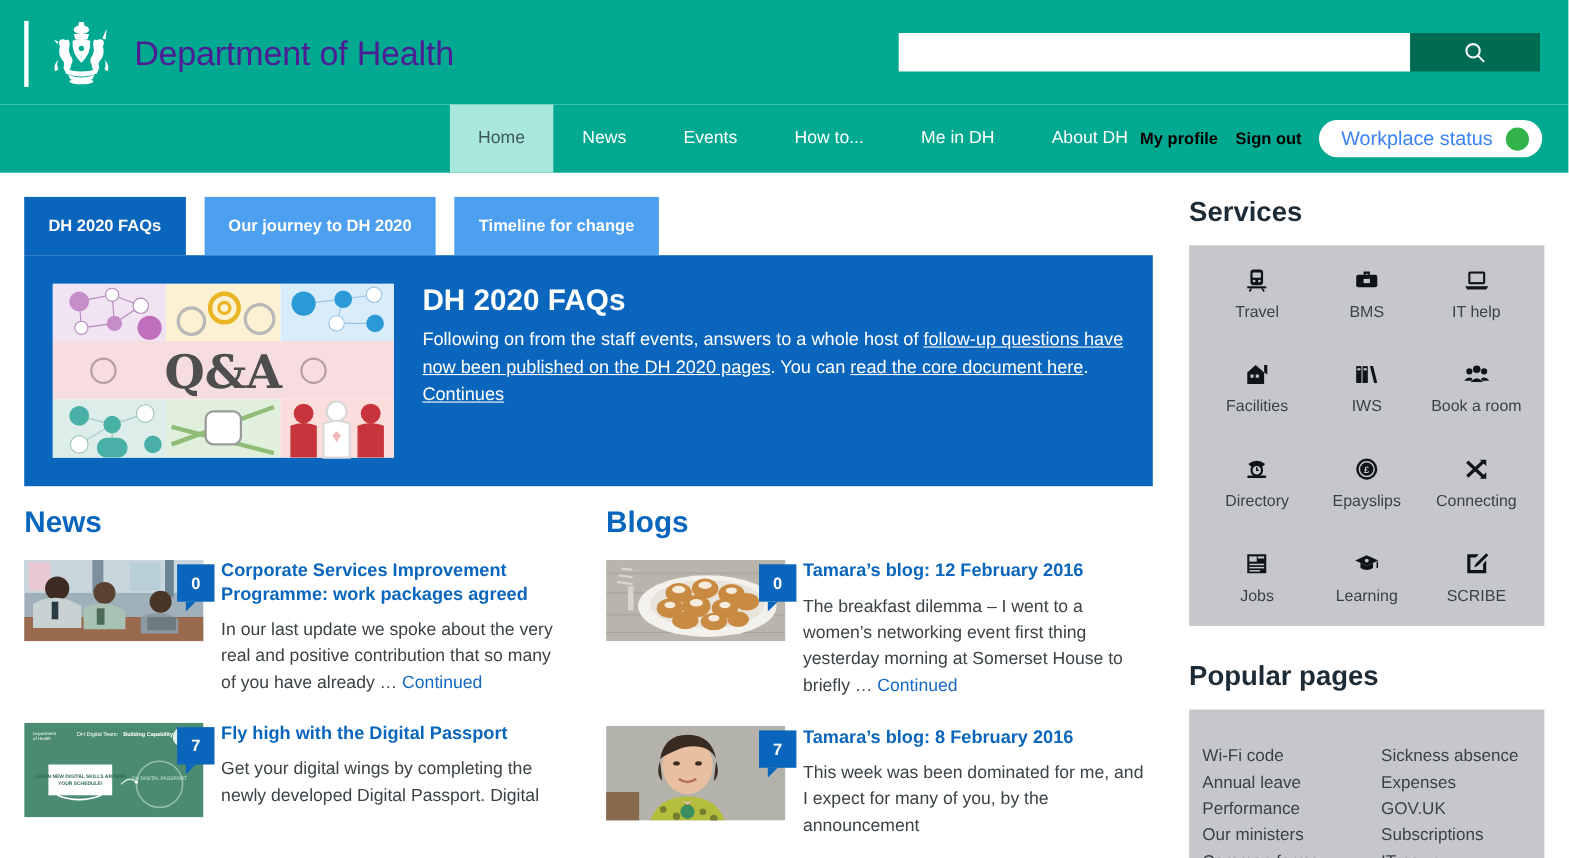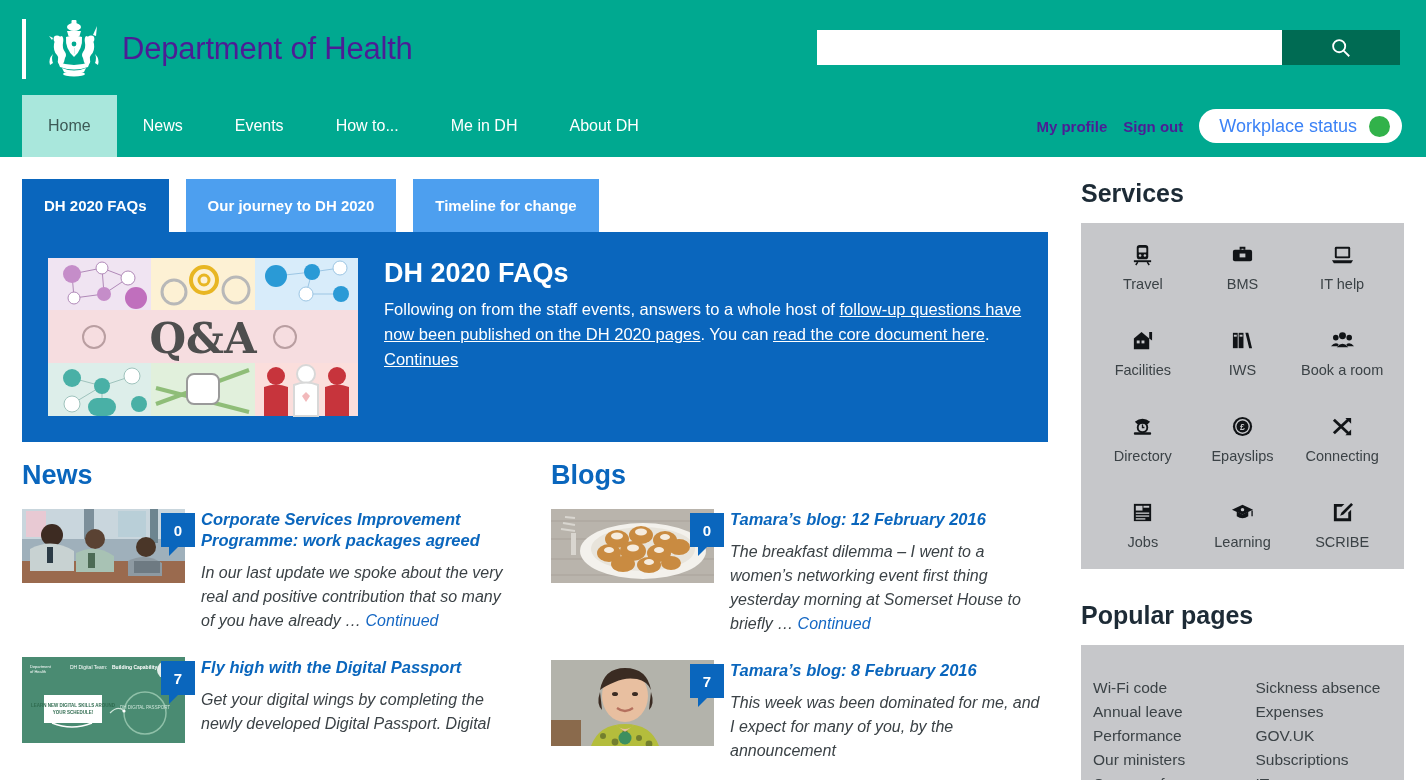--- a/index.html
+++ b/index.html
@@ -53,41 +53,42 @@
     display: flex; align-items: center; justify-content: center;
   }
 
   
   .navbar {
     height: 62px;
     background: #00a990;
     position: relative;
     display: flex;
     align-items: stretch;
-    padding-left: 22px;
+    padding-left: 34px;
+    justify-content: center;
   }
   .navitem {
     display: flex; align-items: center;
     padding: 0 26px;
     color: #ffffff;
     font-size: 16px;
     font-weight: 400;
     cursor: pointer;
     white-space: nowrap;
   }
   .navitem.active {
     background: #a9e7dc;
     color: #3d5a56;
   }
   .navright {
     position: absolute; right: 24px; top: 0; bottom: 0;
     display: flex; align-items: center; gap: 16px;
   }
   .navlink {
-    color: #4c1d95; font-size: 15px; font-weight: 700;
+    color: #000000; font-size: 15px; font-weight: 700;
     cursor: pointer; white-space: nowrap;
   }
   .statuspill {
     background: #ffffff;
     border-radius: 22px;
     height: 34px;
     display: flex; align-items: center; gap: 12px;
     padding: 0 12px 0 20px;
     cursor: pointer;
   }
@@ -172,21 +173,21 @@
     font-size: 15px; font-weight: 700;
     display: flex; align-items: center; justify-content: center;
     padding: 0 6px;
   }
   .badge::after {
     content: ""; position: absolute;
     left: 8px; bottom: -9px;
     border-left: 9px solid #0a66bd;
     border-bottom: 9px solid transparent;
   }
-  .story-body { flex: 1; font-style: italic; }
+  .story-body { flex: 1; }
   .story-title {
     color: #0a66bd; font-size: 16.5px; font-weight: 700;
     line-height: 21px; margin-bottom: 10px; cursor: pointer;
   }
   .story-ex {
     font-size: 16px; line-height: 24px; color: #3b4246;
   }
   .story-ex a { color: #1668c4; text-decoration: none; }
 
   

